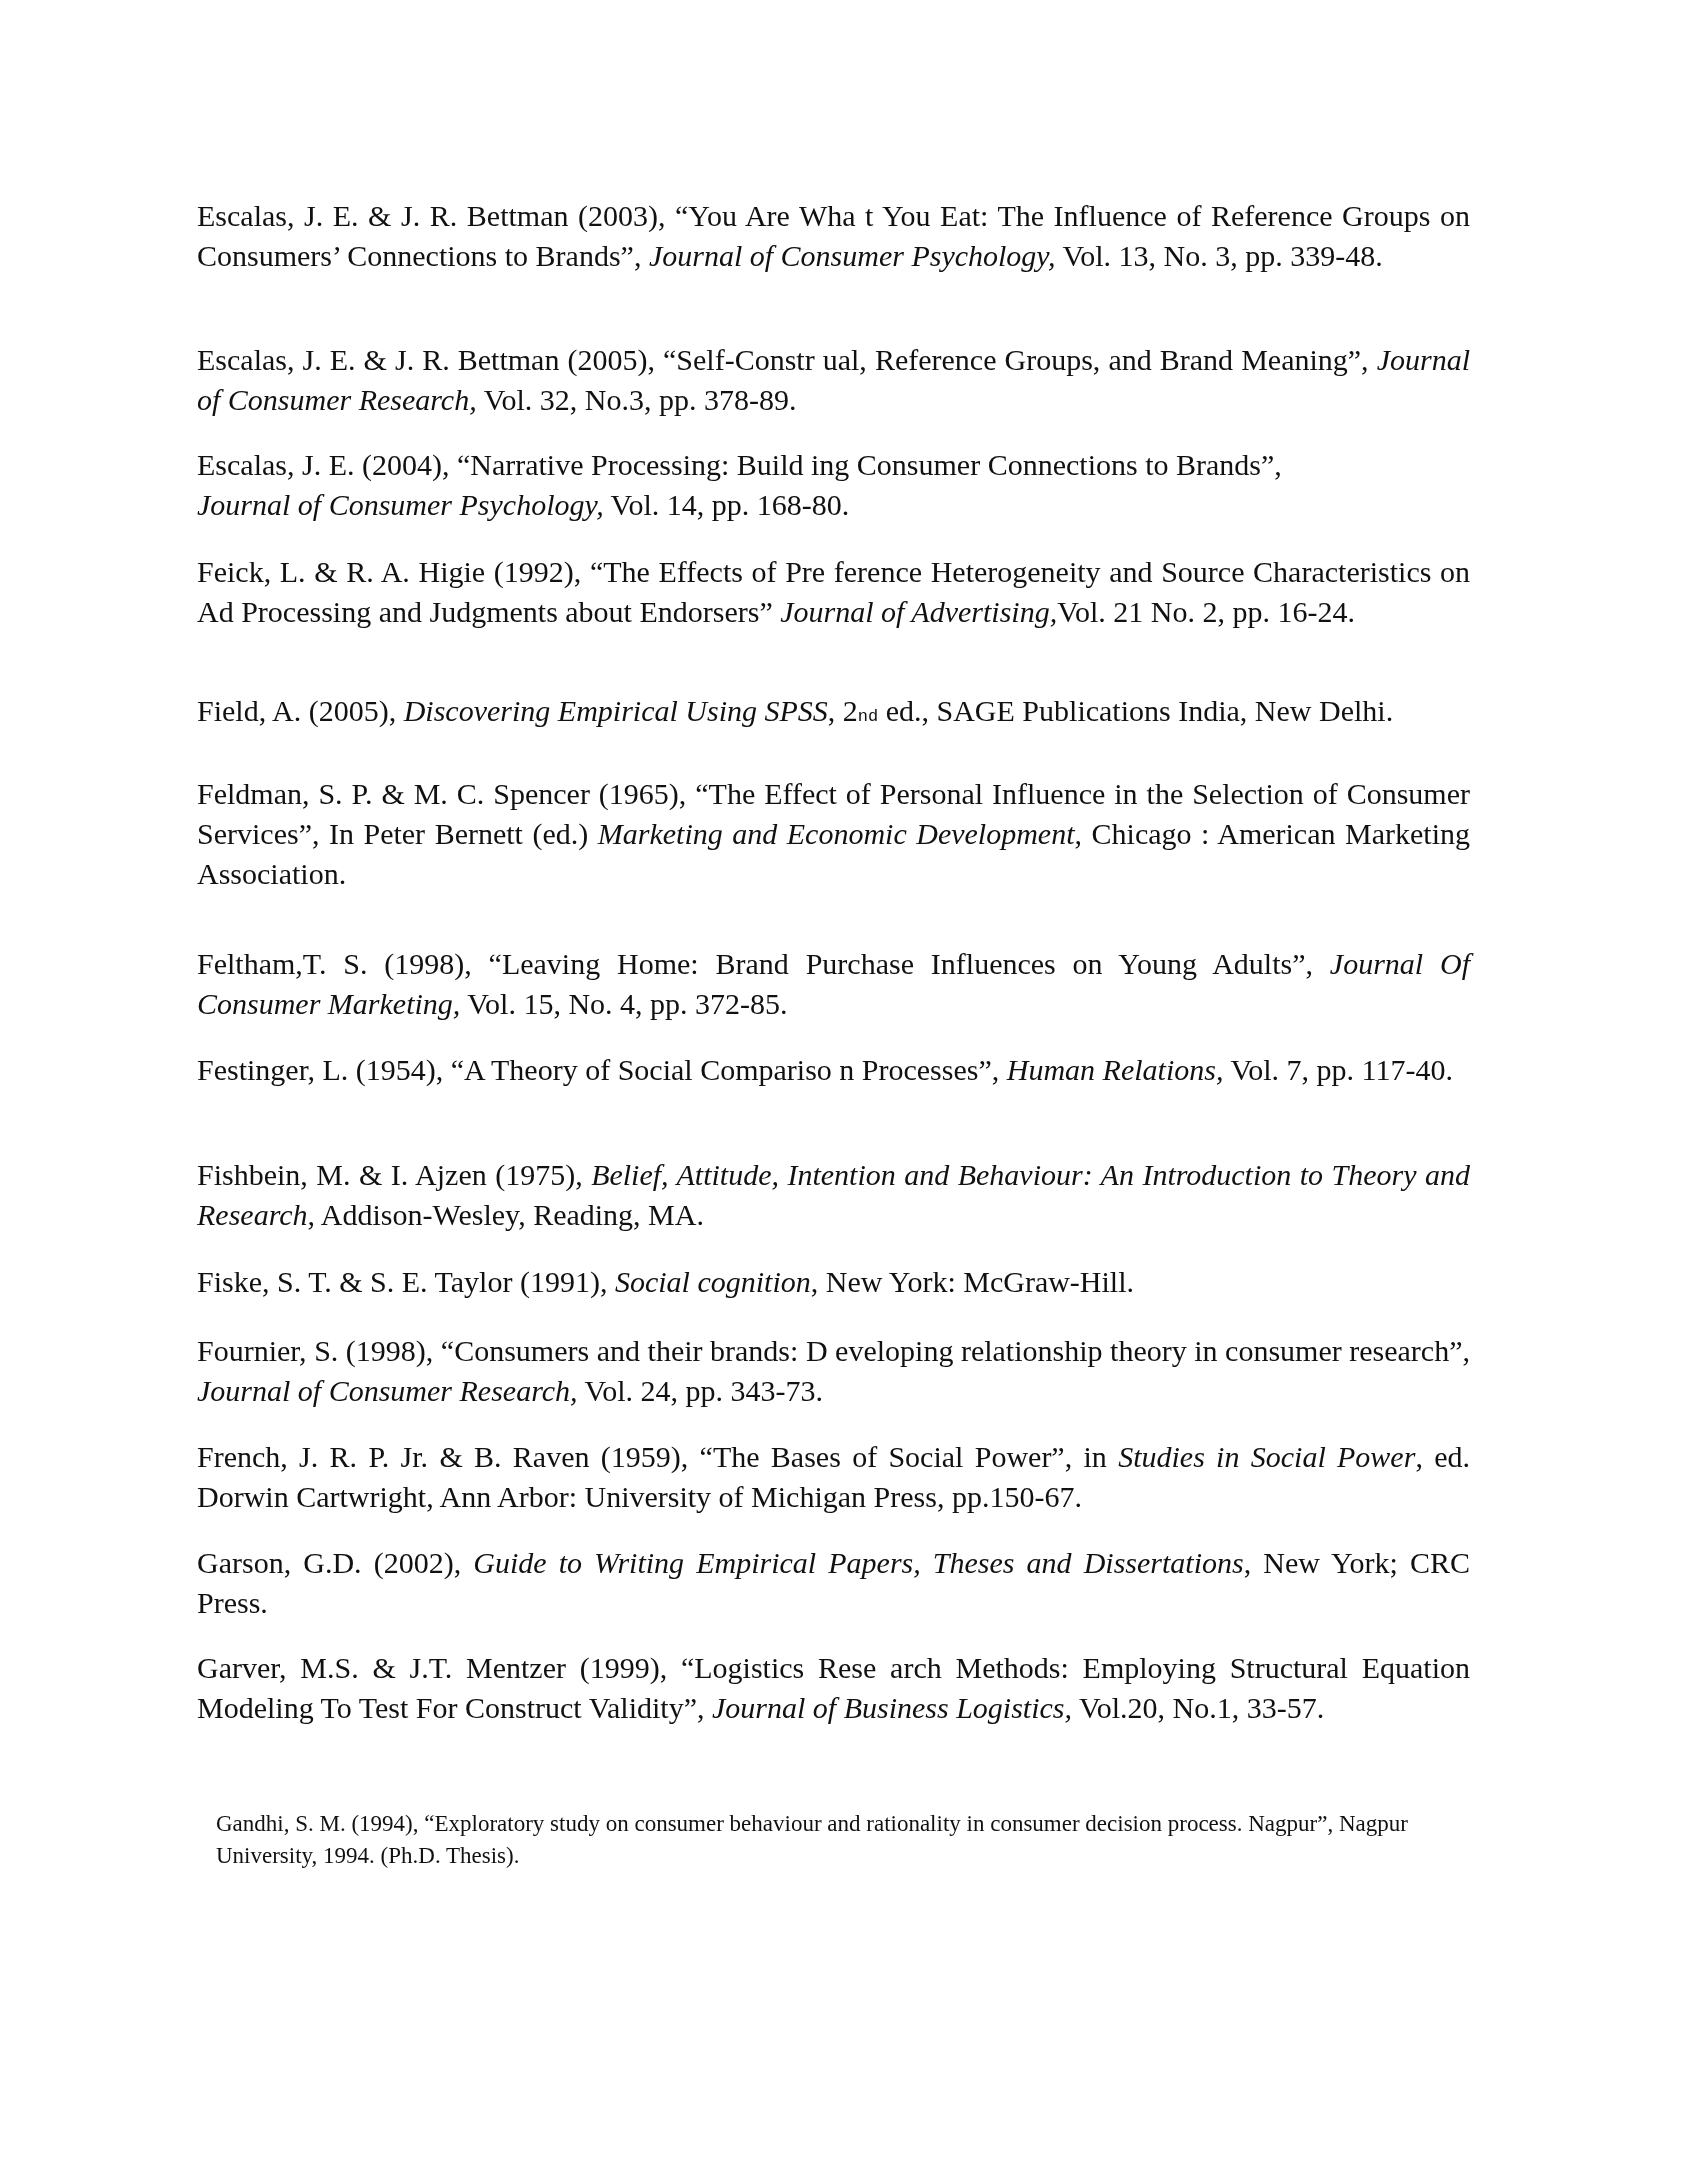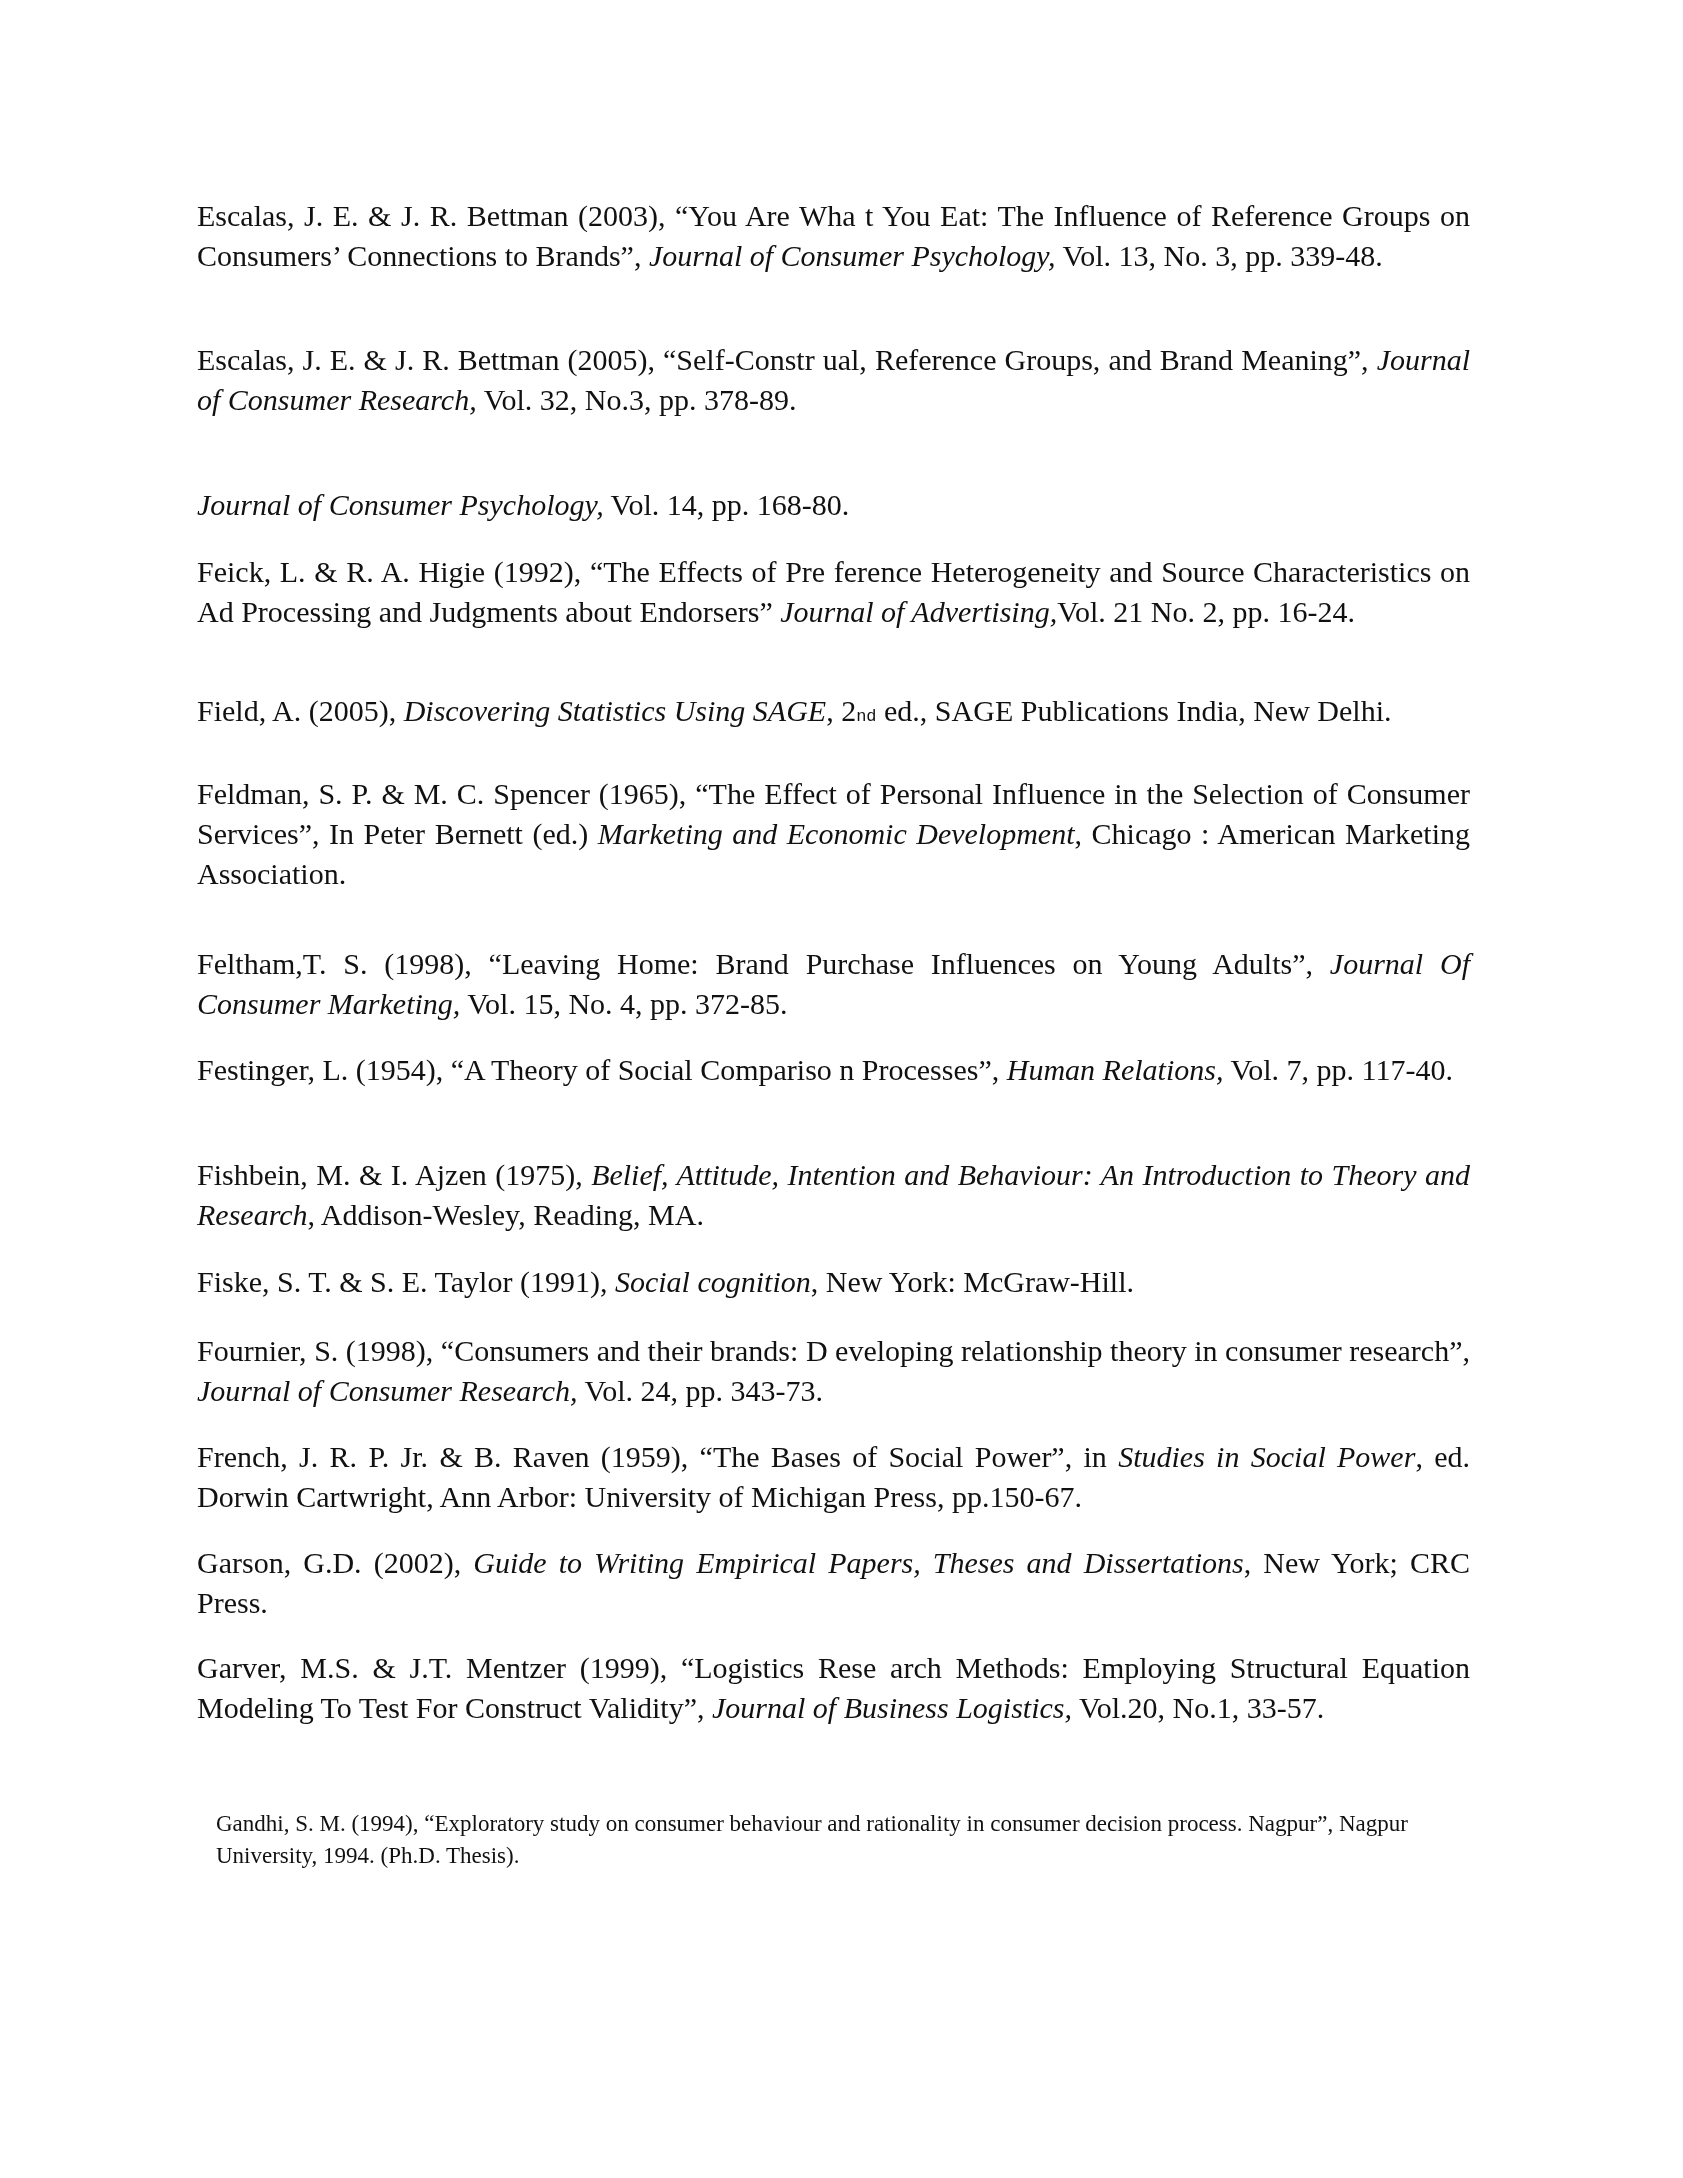--- a/index.html
+++ b/index.html
@@ -12,25 +12,25 @@
   .sup { font-size: 17px; font-family: Liberation Mono, monospace; }
 </style>
 </head>
 <body>
 
 <div class="page">
   <p class="ref" style="top:0px"><span>Escalas, J. E. &amp; J. R. Bettman (2003), “You Are Wha t You Eat: The Influence of Reference Groups on Consumers’ Connections to Brands”, </span><i>Journal of Consumer Psychology,</i><span> Vol. 13, No. 3, pp. 339-48.</span></p>
 
   <p class="ref" style="top:144px"><span>Escalas, J. E. &amp; J. R. Bettman (2005), “Self-Constr ual, Reference Groups, and Brand Meaning”, </span><i>Journal of Consumer Research,</i><span> Vol. 32, No.3, pp. 378-89.</span></p>
 
-  <p class="ref" style="top:249px"><br><i>Journal of Consumer Psychology,</i><span> Vol. 14, pp. 168-80.</span></p>
+  <p class="ref" style="top:249px"><span>Escalas, J. E. (2004), “Narrative Processing: Build ing Consumer Connections to Brands”, </span><br><i>Journal of Consumer Psychology,</i><span> Vol. 14, pp. 168-80.</span></p>
 
   <p class="ref" style="top:356px"><span>Feick, L. &amp; R. A. Higie (1992), “The Effects of Pre ference Heterogeneity and Source Characteristics on Ad Processing and Judgments about Endorsers” </span><i>Journal of Advertising,</i><span>Vol. 21 No. 2, pp. 16-24.</span></p>
 
-  <p class="ref" style="top:495px"><span>Field, A. (2005), </span><i>Discovering Statistics Using SAGE</i><span>, 2</span><span class="sup">nd</span><span> ed., SAGE Publications India, New Delhi.</span></p>
+  <p class="ref" style="top:495px"><span>Field, A. (2005), </span><i>Discovering Empirical Using SPSS</i><span>, 2</span><span class="sup">nd</span><span> ed., SAGE Publications India, New Delhi.</span></p>
 
   <p class="ref" style="top:578px"><span>Feldman, S. P. &amp; M. C. Spencer (1965), “The Effect of Personal Influence in the Selection of Consumer Services”, In Peter Bernett (ed.) </span><i>Marketing and Economic Development</i><span>, Chicago : American Marketing Association.</span></p>
 
   <p class="ref" style="top:748px"><span>Feltham,T. S. (1998), “Leaving Home: Brand Purchase Influences on Young Adults”, </span><i>Journal Of Consumer Marketing,</i><span> Vol. 15, No. 4, pp. 372-85.</span></p>
 
   <p class="ref" style="top:854px"><span>Festinger, L. (1954), “A Theory of Social Compariso n Processes”, </span><i>Human Relations,</i><span> Vol. 7, pp. 117-40.</span></p>
 
   <p class="ref" style="top:959px"><span>Fishbein, M. &amp; I. Ajzen (1975), </span><i>Belief, Attitude, Intention and Behaviour: An Introduction to Theory and Research</i><span>, Addison-Wesley, Reading, MA.</span></p>
 
   <p class="ref" style="top:1066px"><span>Fiske, S. T. &amp; S. E. Taylor (1991), </span><i>Social cognition</i><span>, New York: McGraw-Hill.</span></p>

